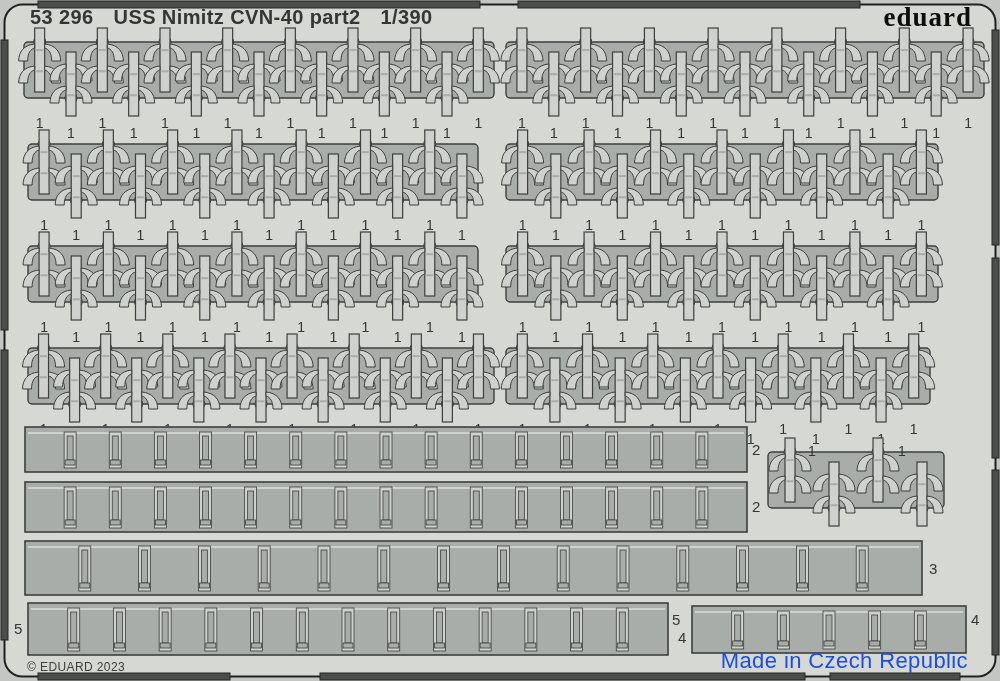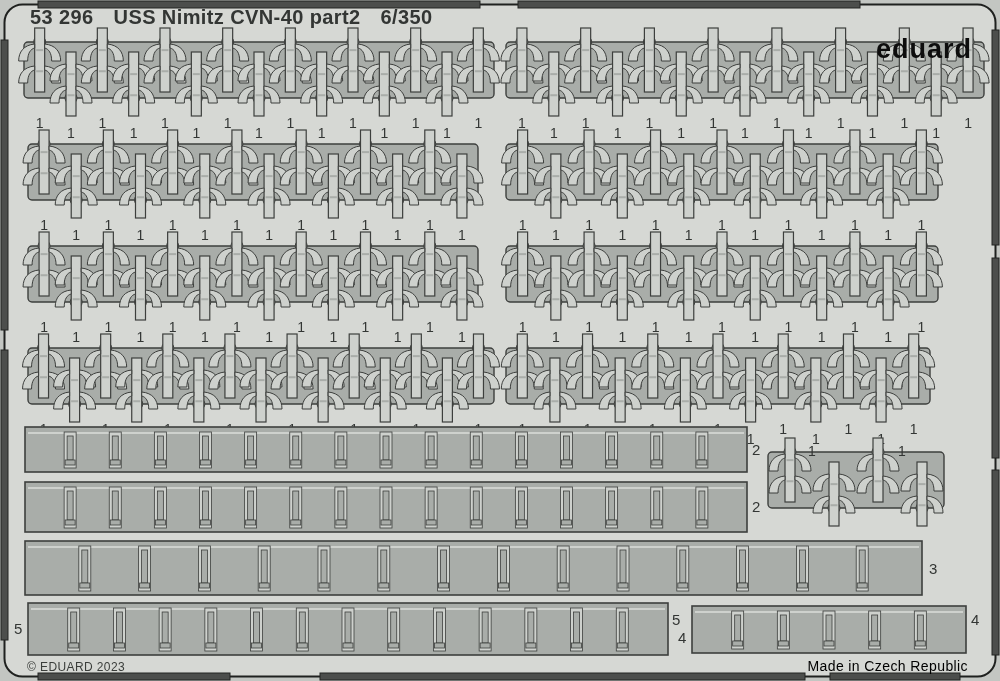--- a/index.html
+++ b/index.html
@@ -10,30 +10,30 @@
   }
   #fret-svg{position:absolute;left:0;top:0;}
   .hdr-text{
     position:absolute;top:6px;left:30px;
     font-size:20px;color:#333634;letter-spacing:0.4px;
     white-space:nowrap;
   }
   .hdr-text span{margin-right:14px;font-weight:bold;}
   .logo{
     position:absolute;top:2px;right:28px;
-    font-family:Liberation Sans, sans-serif;
-    font-weight:bold;font-size:27px;color:#0d0d0d;letter-spacing:1px;margin-top:32px;
+    font-family:Liberation Serif, serif;
+    font-weight:bold;font-size:27px;color:#0d0d0d;letter-spacing:1px;
   }
   .ftr-left{
     position:absolute;bottom:7px;left:27px;
     font-size:12px;color:#3a3d3a;letter-spacing:0.4px;
   }
   .ftr-right{
     position:absolute;bottom:7px;right:32px;
-    font-size:14px;color:#000000;letter-spacing:0.4px;
+    font-size:22px;color:#1d4ed8;letter-spacing:0.4px;
   }
 </style>
 </head>
 <body>
 
 <div id="stage">
 
   <svg id="fret-svg" width="1000" height="681" viewBox="0 0 1000 681">
       <rect x="4.5" y="4.5" width="991" height="672" rx="18" fill="#d6d8d4" stroke="#1f211f" stroke-width="2"></rect>
       <g>
@@ -1794,20 +1794,20 @@
         <rect x="917.3333333333334" y="615" width="6" height="26" fill="#a9ada9" stroke="#3d3f3d" stroke-width="0.8"></rect>
         <rect x="915.3333333333334" y="641" width="10" height="5" fill="#a9ada9" stroke="#3d3f3d" stroke-width="0.8"></rect>
         <text x="678" y="643" font-size="15" fill="#333634" text-anchor="start" font-family="&quot;Liberation Sans&quot;,sans-serif">4</text>
         <text x="971" y="625" font-size="15" fill="#333634" text-anchor="start" font-family="&quot;Liberation Sans&quot;,sans-serif">4</text>
       </g>
     </svg>
 
   <div class="hdr-text">
     <span>53 296</span>
     <span>USS Nimitz CVN-40 part2</span>
-    <span>6/350</span>
+    <span>1/390</span>
   </div>
 
   <div class="logo">eduard</div>
 
   <div class="ftr-left">© EDUARD 2023</div>
   <div class="ftr-right">Made in Czech Republic</div>
 </div>
 
 </body></html>

